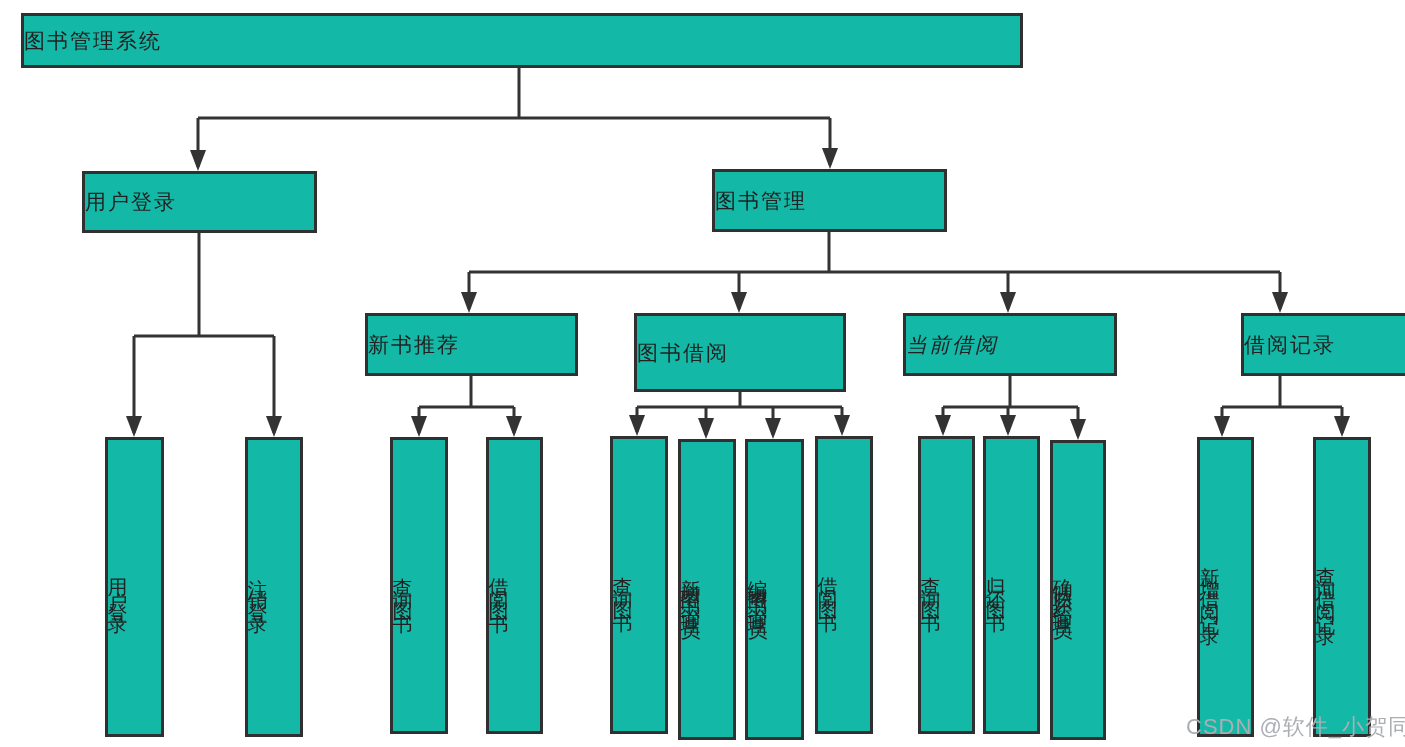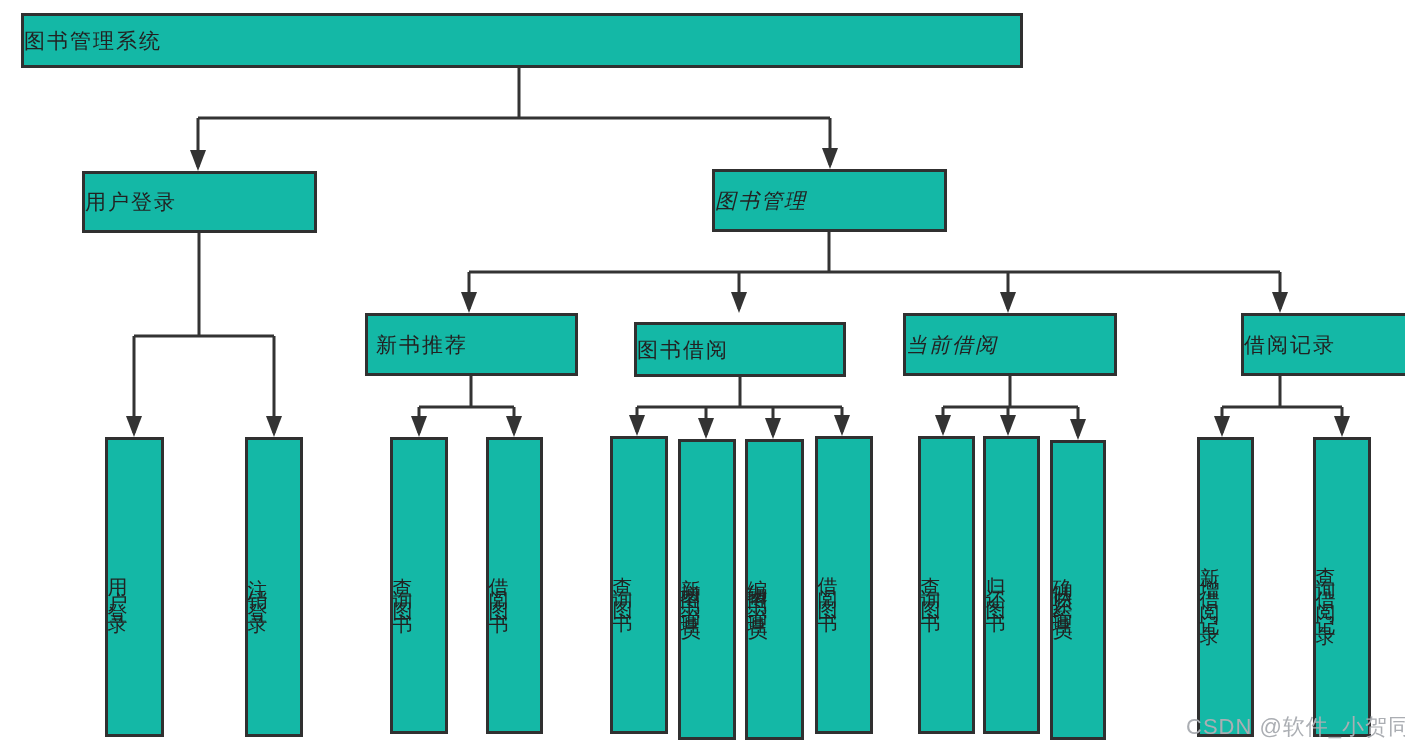--- a/index.html
+++ b/index.html
@@ -99,28 +99,28 @@
     </g>
   </svg>
 
   <div class="box" style="left:21px; top:13px; width:1002px; height:55px;">
     <span class="hlabel">图书管理系统</span>
   </div>
 
   <div class="box" style="left:82px; top:171px; width:235px; height:62px;">
     <span class="hlabel">用户登录</span>
   </div>
-  <div class="box" style="left:712px; top:169px; width:235px; height:63px;font-style:italic;">
+  <div class="box" style="left:712px; top:169px; width:235px; height:63px;">
     <span class="hlabel">图书管理</span>
   </div>
 
-  <div class="box" style="left:365px; top:313px; width:213px; height:63px;padding-left:8px;">
+  <div class="box" style="left:365px; top:313px; width:213px; height:63px;">
     <span class="hlabel">新书推荐</span>
   </div>
-  <div class="box" style="left:634px; top:322px; width:212px; height:55px;">
+  <div class="box" style="left:634px; top:313px; width:212px; height:79px;">
     <span class="hlabel">图书借阅</span>
   </div>
   <div class="box" style="left:903px; top:313px; width:214px; height:63px;font-style:italic;">
     <span class="hlabel">当前借阅</span>
   </div>
   <div class="box" style="left:1241px; top:313px; width:214px; height:63px;">
     <span class="hlabel">借阅记录</span>
   </div>
 
   <div class="box leaf" style="left:105px; top:437px; width:59px; height:300px;">

